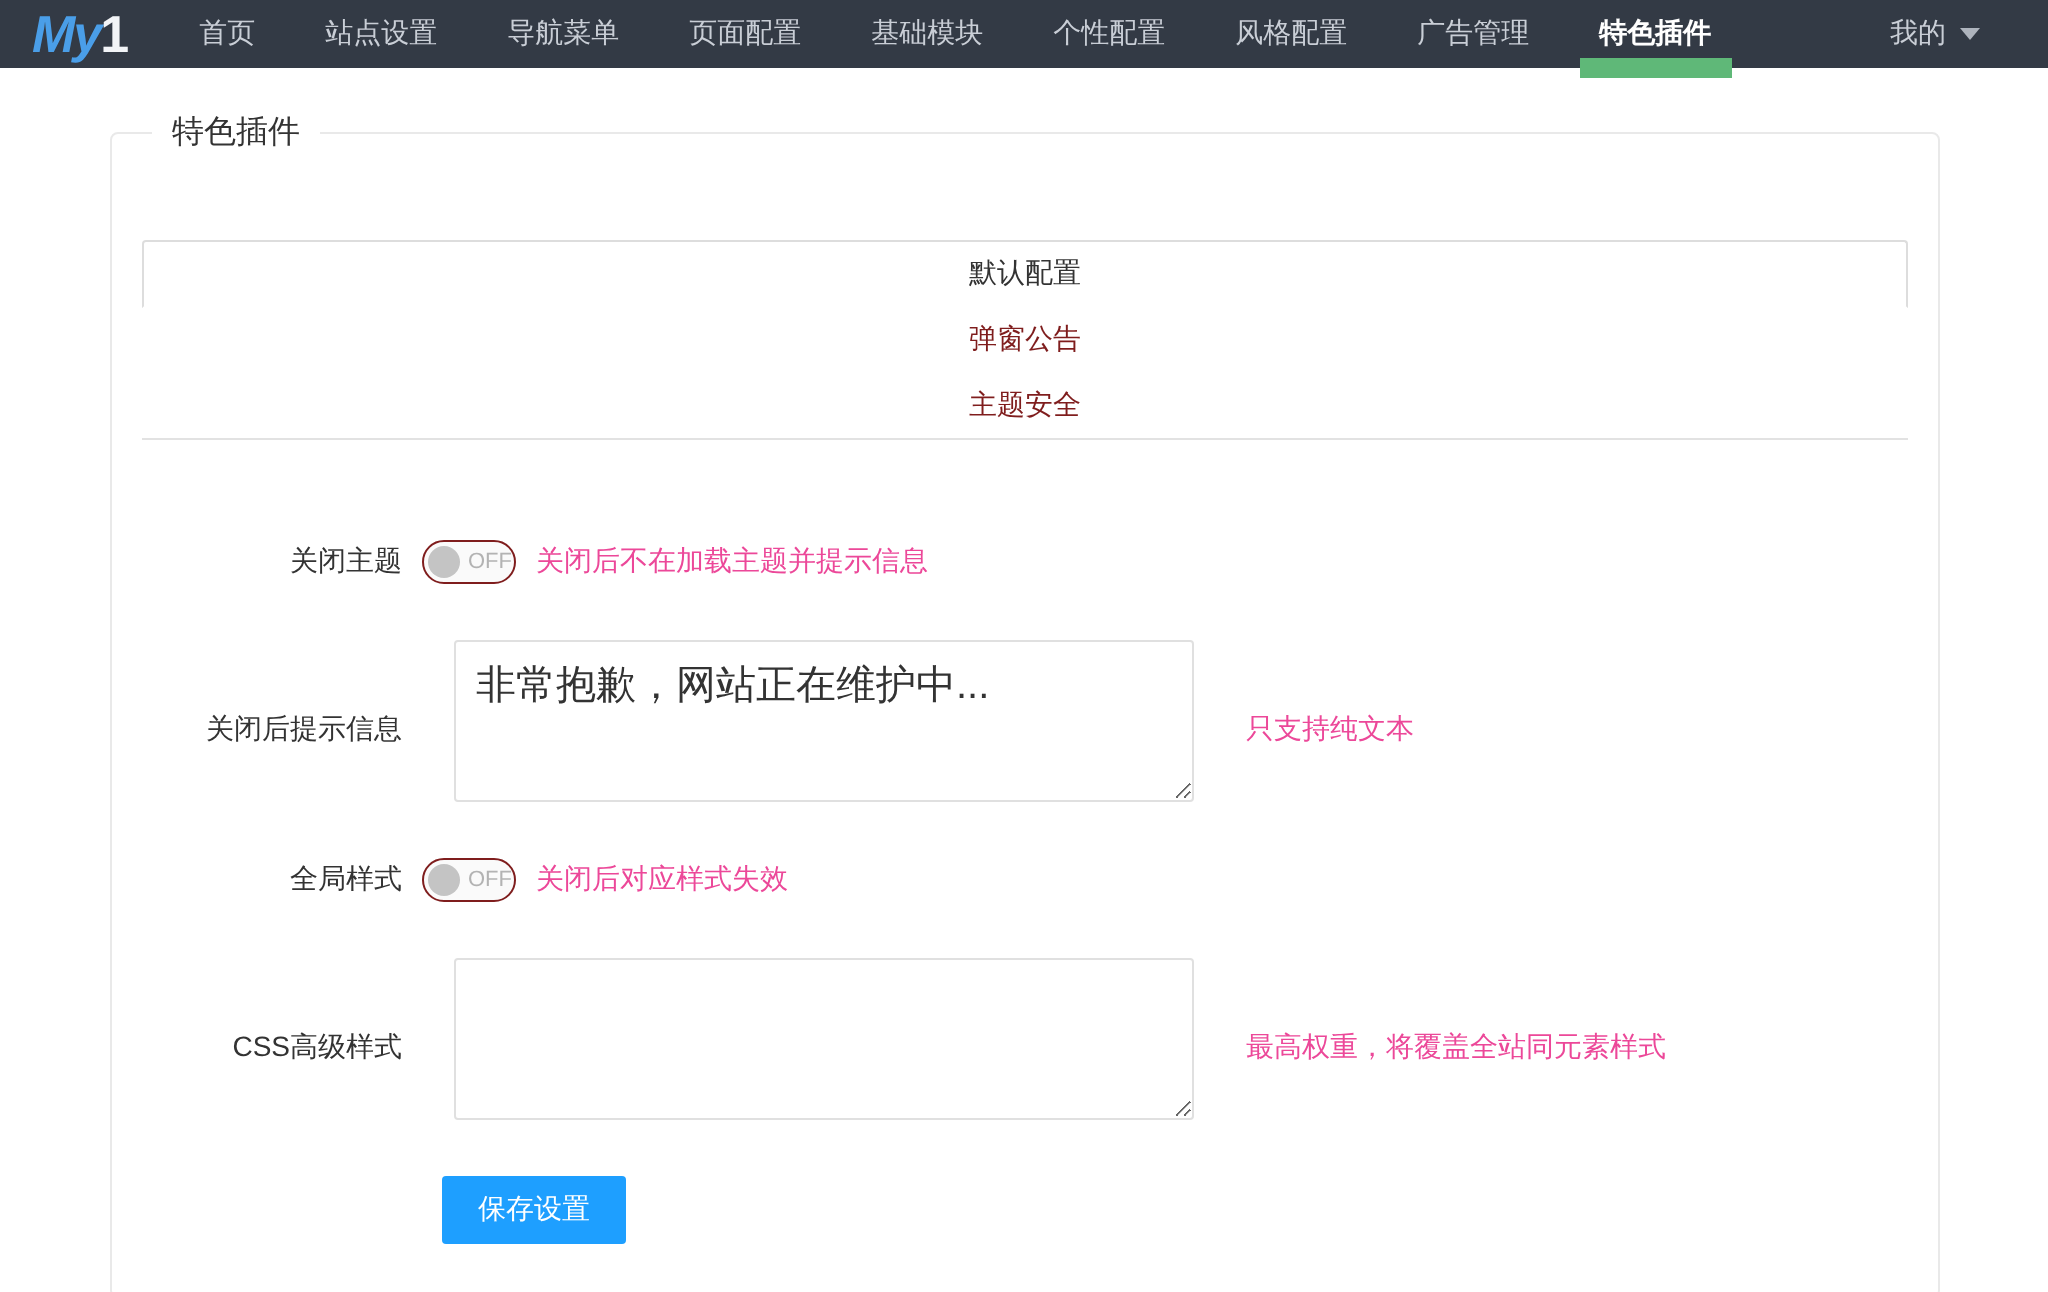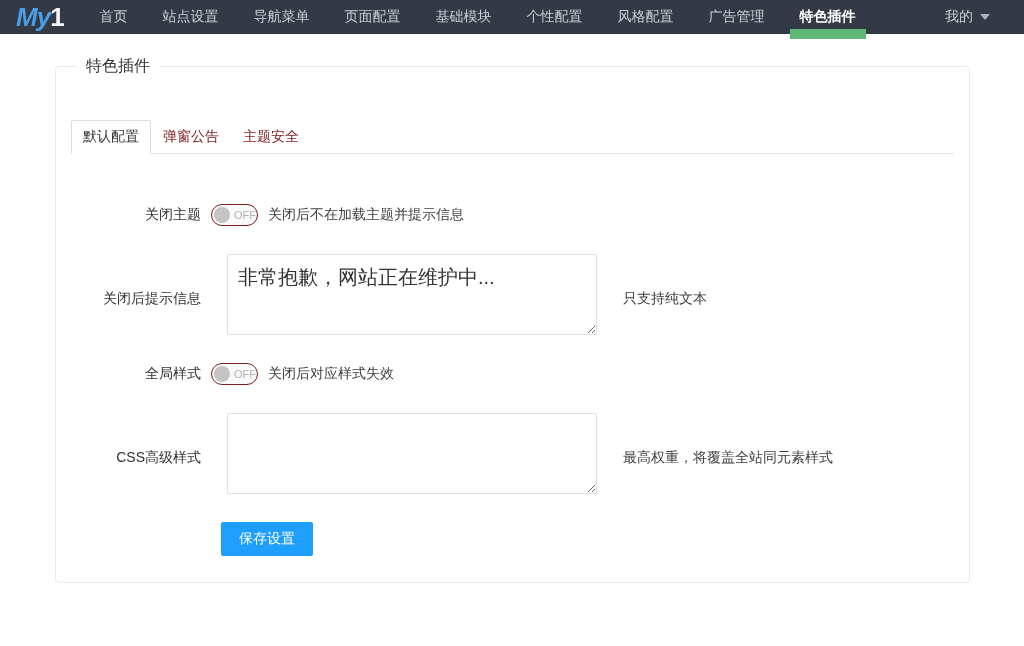--- a/index.html
+++ b/index.html
@@ -31,42 +31,42 @@
 
   
   .main-wrap { padding: 20px 0 0 0; }
   fieldset.panel {
     margin: 2px 54px 0 55px; border: 1px solid #e9e9e9; border-radius: 4px;
     padding: 10px 15px 26px 15px; min-height: 492px;
   }
   legend.panel-legend { font-size: 16px; color: #333; padding: 0 10px; margin-left: 5px; }
 
   
-  .tabs { list-style: none; display: flex; margin-top: 33px; border-bottom: 1px solid #e2e2e2; }
+  .tabs { list-style: none; display: flex; margin-top: 33px; border-bottom: 1px solid #e2e2e2; flex-direction: column; }
   .tab { padding: 7px 11px; font-size: 14px; color: #7f1d1d; cursor: pointer;
          border: 1px solid transparent; margin-bottom: -1px; white-space: nowrap;
          min-width: 78px; text-align: center; }
   .tab.active { color: #333; background: #fff; border-color: #ddd #ddd #fff #ddd;
                 border-radius: 2px 2px 0 0; }
 
   
   .form { margin-top: 50px; }
   .form-row { display: flex; align-items: center; margin-bottom: 28px; }
   .form-row.align-top { align-items: center; gap: 16px; }
   .form-label { width: 140px; min-width: 140px; text-align: right; padding-right: 10px;
                 font-size: 14px; color: #333; }
   .align-top .form-label { margin-top: 8px; }
 
   .toggle { display: inline-flex; align-items: center; width: 47px; height: 22px;
             border: 1px solid #7f1d1d; border-radius: 11px; background: #fafafa;
             cursor: pointer; padding: 0 0 0 2px; }
   .toggle-knob { width: 16px; height: 16px; border-radius: 50%; background: #c4c4c4; }
   .toggle-text { font-size: 11px; color: #b3b3b3; margin-left: 4px; }
 
-  .hint { font-size: 14px; color: #404040; margin-left: 10px; }
+  .hint { font-size: 14px; color: #ec4899; margin-left: 10px; }
   .align-top .hint { margin-top: 8px; }
 
   textarea.input-area {
     width: 370px; height: 81px; border: 1px solid #e0e0e0; border-radius: 2px;
     resize: vertical; padding: 8px 10px; font-size: 20px; color: #333;
     font-family: "Liberation Sans", sans-serif; outline: none; line-height: 1.4;
   }
 
   .btn-save {
     margin-left: 150px; margin-top: 0; background: #1E9FFF; color: #fff; border: none;

